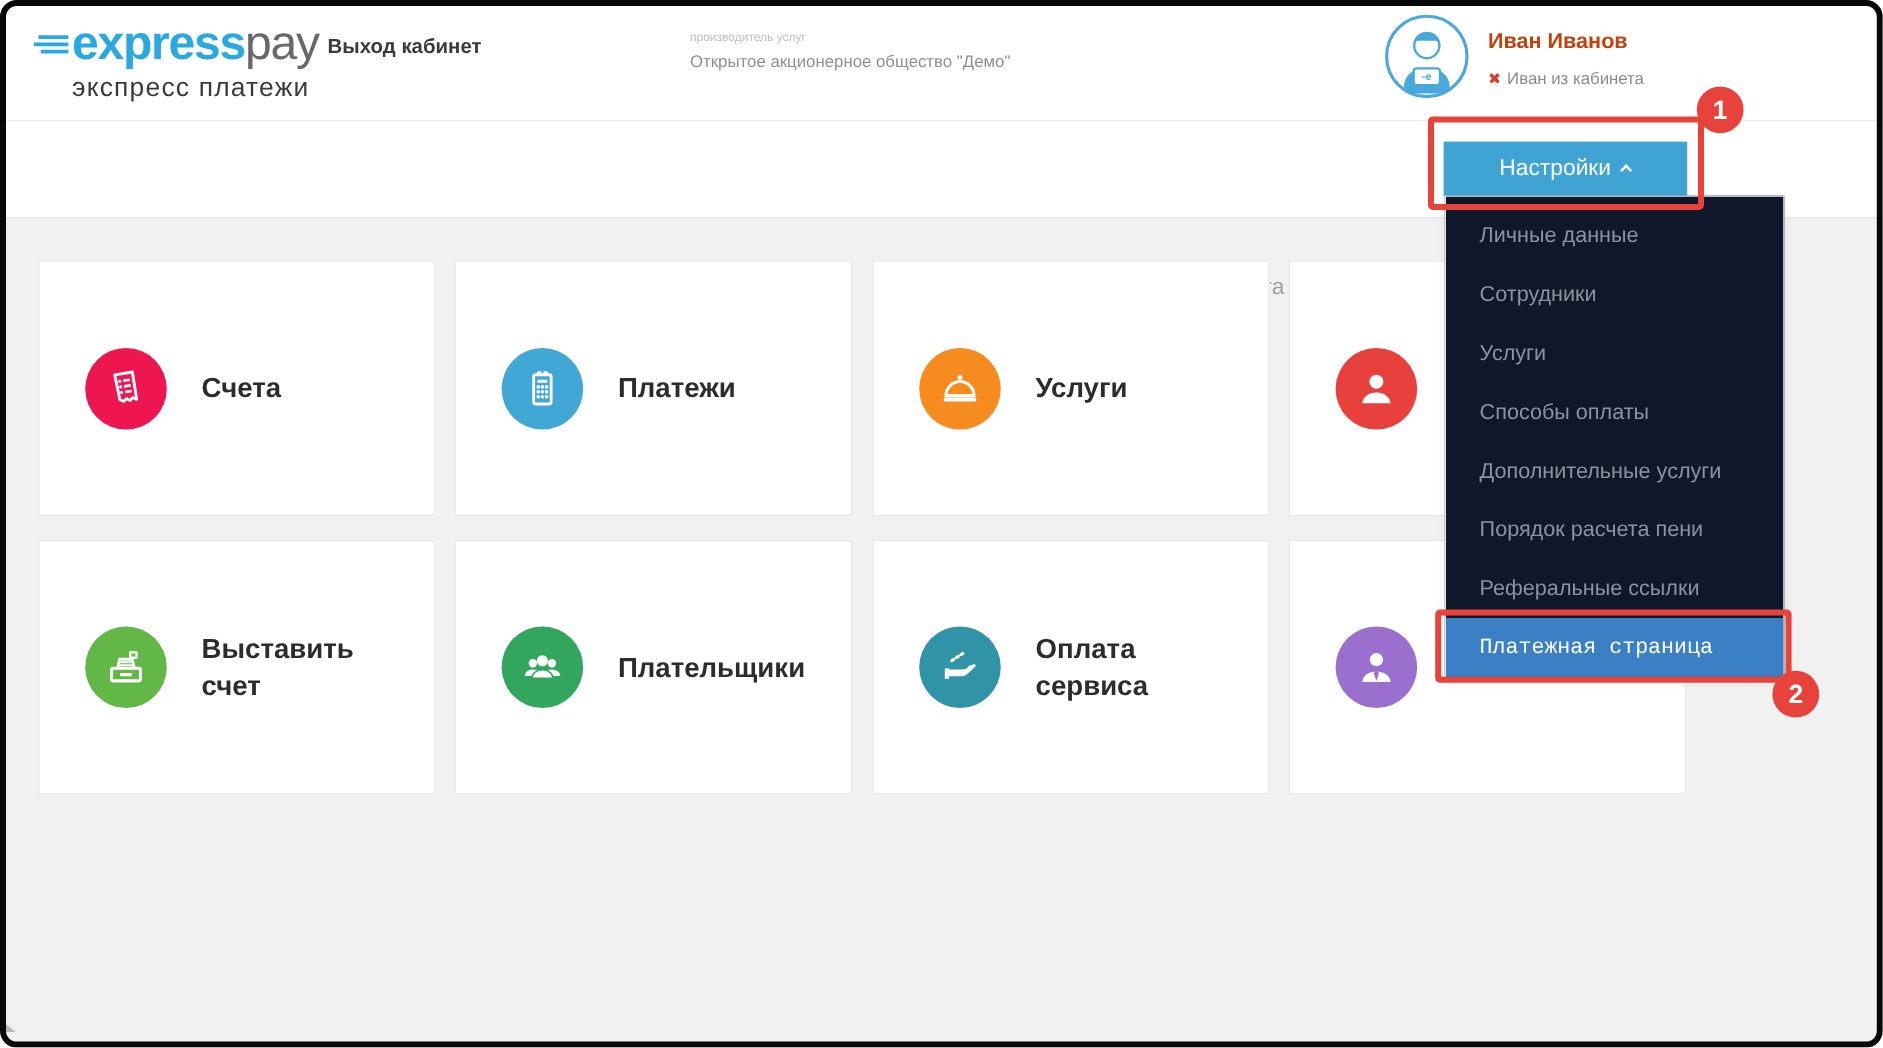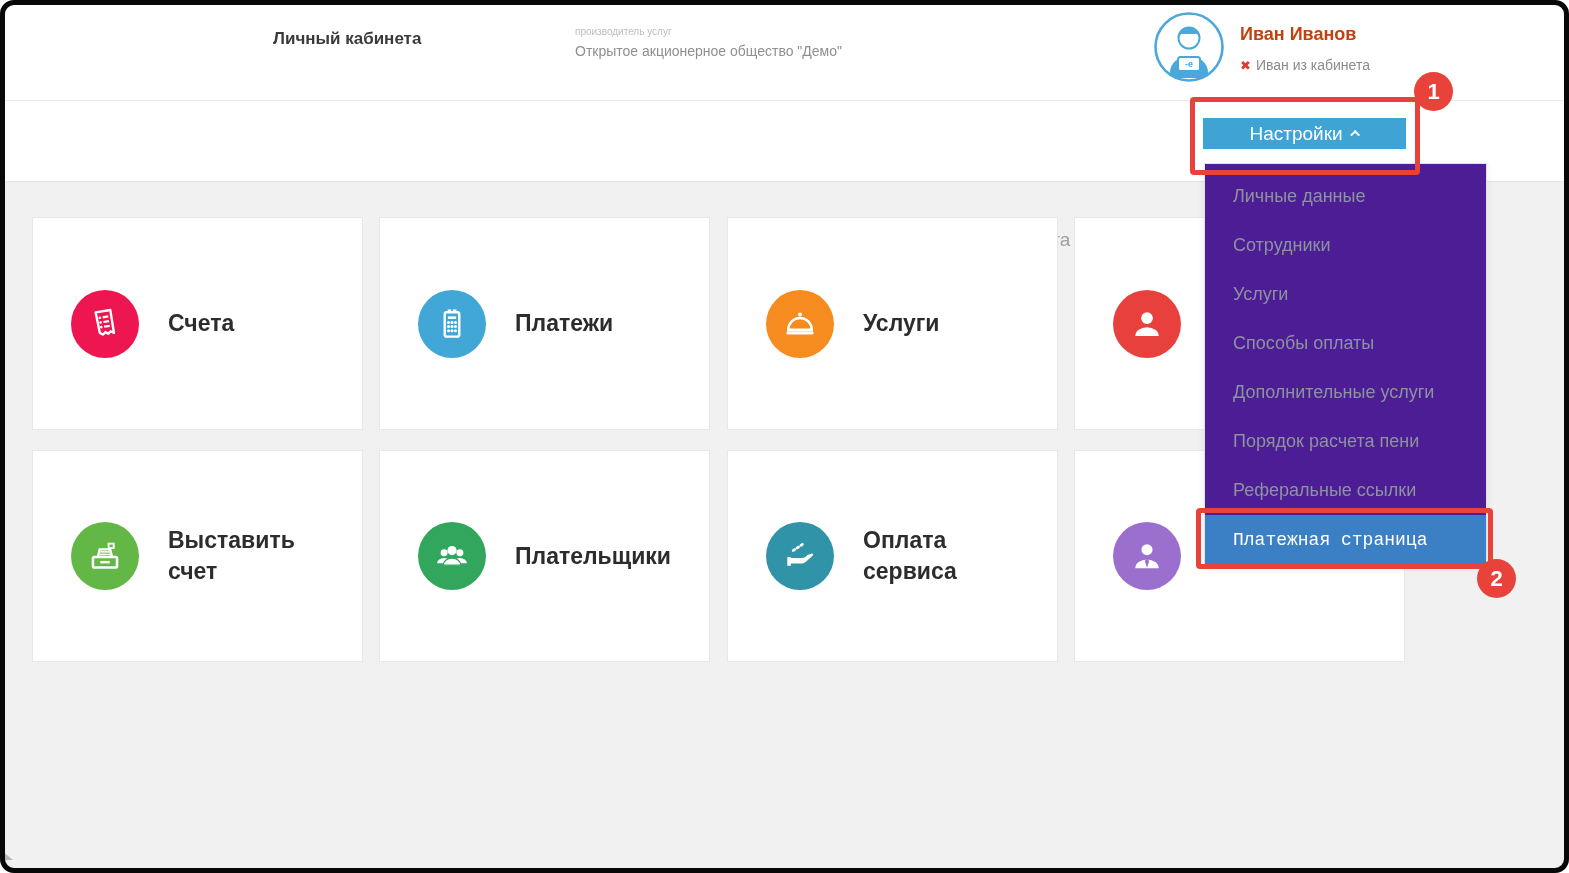--- a/index.html
+++ b/index.html
@@ -25,27 +25,27 @@
   .logout { position:absolute; left:1240px; top:57px; font-size:14px; color:#8b8b8b; cursor:pointer; }
   .logout .x { color:#e0372e; font-size:13px; margin-right:5px; }
 
   
   .nav { position:absolute; left:0; top:100px; width:100%; height:82px; background:#fff;
          border-top:1px solid #eaeaea; border-bottom:1px solid #e3e3e3; }
   .nav-item { position:absolute; top:128px; font-size:19px; color:#9aa0a6; text-decoration:none; cursor:pointer; white-space:nowrap; }
   .nav-item.active { color:#333; text-decoration:underline; text-underline-offset:4px; }
   .chev { display:inline-block; width:7px; height:7px; border-right:2px solid #b7bcc1; border-bottom:2px solid #b7bcc1; margin-left:9px; }
   .chev.down { transform:rotate(45deg) translateY(-3px); }
-  .nav-button { position:absolute; left:1203px; top:118px; width:203px; height:31px;
+  .nav-button { position:absolute; left:1203px; top:118px; width:203px; height:45px;
                 display:flex; align-items:center; justify-content:center;
                 color:#fff; font-size:19px; cursor:pointer; z-index:31; }
   .nav-button .chev { border-color:#fff; transform:rotate(225deg) translateY(-2px); margin-left:10px; }
 
   
-  .dropdown { position:absolute; left:1204px; top:163px; width:283px; background:#4c1d95;
+  .dropdown { position:absolute; left:1204px; top:163px; width:283px; background:#0f172a;
               border:1px solid #e2e2e2; box-shadow:0 3px 8px rgba(0,0,0,.08); z-index:30; padding-top:8px; }
   .dd-item { height:49px; display:flex; align-items:center; padding-left:28px; font-size:18px; color:#8d939e; cursor:pointer; }
   .dd-item.selected { color:#fff; }
 
   
   .anno-rect { position:absolute; border:5px solid #e8433a; border-radius:4px; z-index:40; pointer-events:none; }
   .anno-rect-1 { left:1190px; top:97px; width:230px; height:78px; }
   .anno-rect-2 { left:1196px; top:508px; width:297px; height:61px; }
   .badge { position:absolute; width:39px; height:39px; border-radius:50%;
            display:flex; align-items:center; justify-content:center;
@@ -66,23 +66,35 @@
                      border-top:9px solid transparent; border-left:11px solid #a9a9a9; opacity:.8; }
 </style>
 </head>
 <body>
 
 <div class="stage">
   <div class="page">
 
     <div class="header">
 
+      <div class="logo">
+        <div class="logo-line1">
+          <svg class="speedlines" width="30" height="28" viewBox="0 0 30 28">
+            <line x1="4" y1="8" x2="29" y2="8" stroke="#2aa9e0" stroke-width="3.2"></line>
+            <line x1="0" y1="14" x2="29" y2="14" stroke="#2aa9e0" stroke-width="3.2"></line>
+            <line x1="6" y1="20" x2="29" y2="20" stroke="#2aa9e0" stroke-width="3.2"></line>
+          </svg>
+          <span class="logo-express">express</span>
+            <span class="logo-pay">pay</span>
+        </div>
+        <div class="logo-sub">экспресс платежи</div>
+      </div>
 
       <div class="cabinet">
-        <div>Личный кабинета</div>
+        <div>Выход кабинет</div>
       </div>
 
       <div class="producer">
         <div class="producer-label">производитель услуг</div>
         <div class="producer-name">Открытое акционерное общество "Демо"</div>
       </div>
 
       <div class="avatar">
         <svg width="74" height="74" viewBox="0 0 74 74">
           <defs>

